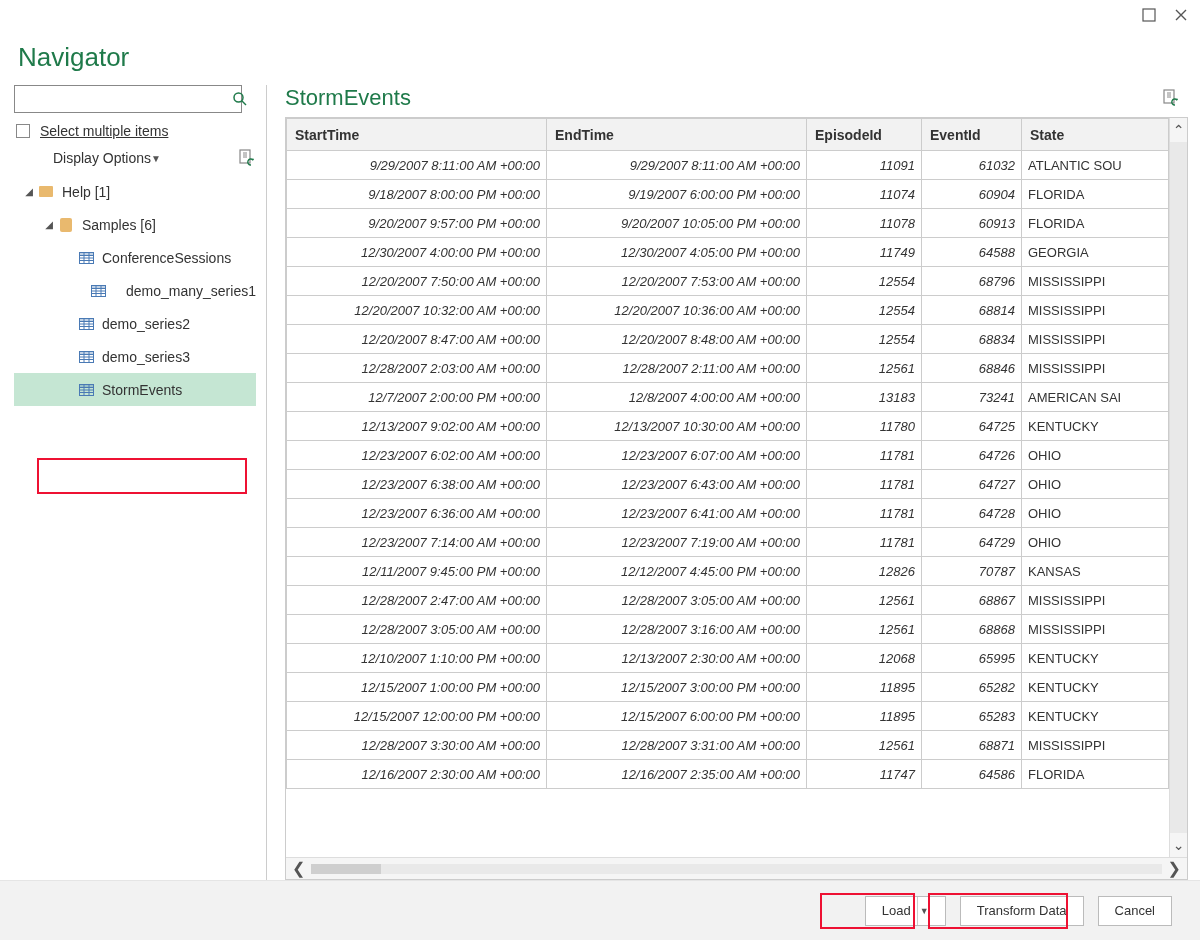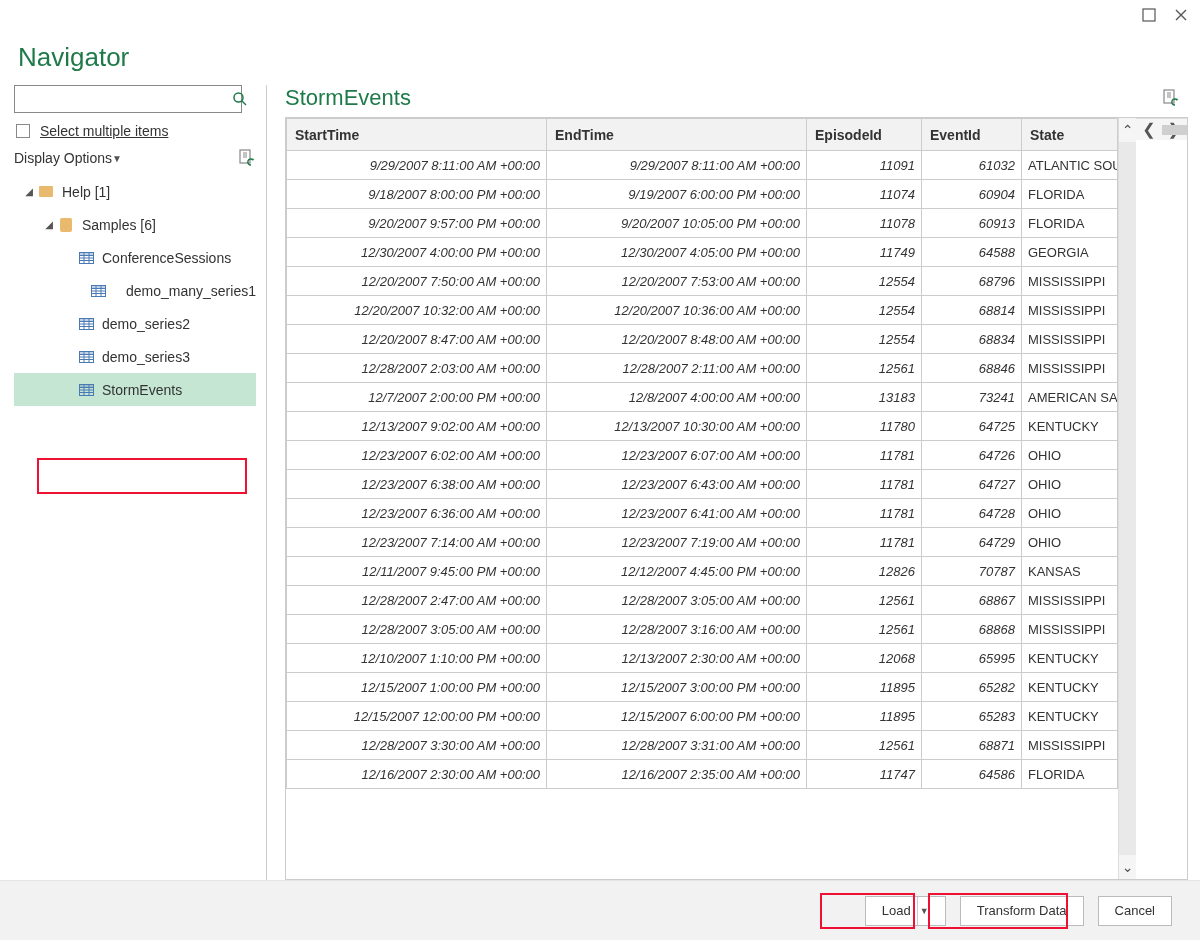--- a/index.html
+++ b/index.html
@@ -11,38 +11,38 @@
   .body { flex:1; display:flex; padding:4px 12px 0 12px; overflow:hidden; }
   .left-pane { width:248px; flex:none; padding:0 4px 0 2px; }
   .divider { width:1px; background:#ccc; margin-left:6px; margin-right:18px; }
   .right-pane { flex:1; display:flex; flex-direction:column; overflow:hidden; }
   .search-row { position:relative; margin-bottom:10px; }
   .search-input { width:228px; height:28px; border:1px solid #888; padding:0 28px 0 6px; font-size:13px; }
   .search-icon { position:absolute; right:8px; top:6px; width:16px; height:16px; color:#1f7a4a; }
   .cb-row { display:flex; align-items:center; margin:2px 0 10px 2px; font-size:14px; color:#333;text-decoration:underline; }
   .cb { width:14px; height:14px; border:1px solid #888; margin-right:10px; }
   .disp-row { display:flex; align-items:center; justify-content:space-between; font-size:14px; color:#333; margin-bottom:8px; }
-  .disp-left { display:flex; align-items:center; gap:0; cursor:default; }
+  .disp-left { display:flex; align-items:center; gap:0; cursor:default;margin-left:39px; }
   .caret { font-size:10px; color:#555; }
   .tree { }
   .tree-row { display:flex; align-items:center; height:33px; font-size:14px; color:#333; cursor:default; white-space:nowrap; }
   .tree-row.selected { background:#c5e6d3; }
   .tree-row .icon { width:16px; height:16px; flex:none; margin-right:8px; display:flex; align-items:center; justify-content:center; }
   .folder-icon { background:#e9b96e; width:14px; height:11px; border-radius:1px; position:relative; }
   .db-icon { width:12px; height:14px; background:#e9b96e; border-radius:2px; }
   .table-icon { width:15px; height:12px; }
   .table-icon svg { width:15px; height:12px; }
   .tree-toggle { width:14px; text-align:center; font-size:10px; color:#555; margin-right:2px;}
   .highlight-ring { position:absolute; border:2px solid #e13; pointer-events:none; }
   .ring-tree { left:37px; top:458px; width:210px; height:36px; }
   .ring-load { left:820px; top:893px; width:95px; height:36px; }
   .ring-transform { left:928px; top:893px; width:140px; height:36px; }
   .preview-head { display:flex; align-items:center; justify-content:space-between; padding:0 8px 6px 0; }
   .preview-title { font-size:22px; color:#1f7a4a; font-weight:400; }
-  .table-wrap { flex:1; border:1px solid #ccc; overflow:hidden; display:flex; flex-direction:row; }
+  .table-wrap { flex:1; border:1px solid #ccc; overflow:hidden; display:flex; flex-direction:column; }
   .grid-area { flex:1; display:flex; overflow:hidden; }
   .grid { flex:1; overflow:hidden; }
   table { border-collapse:collapse; width:100%; table-layout:fixed; }
   th { text-align:left; font-weight:600; background:#f2f2f2; border:1px solid #ccc; padding:6px 8px; font-size:14px; height:32px; white-space:nowrap; overflow:hidden; }
   td { border:1px solid #ccc; padding:4px 6px; font-size:13px; font-style:italic; height:29px; white-space:nowrap; overflow:hidden; }
   td.num { text-align:right; }
   td.txt { text-align:left; font-style:normal; }
   .vscroll { width:18px; background:#f5f5f5; border-left:1px solid #ddd; display:flex; flex-direction:column; align-items:center; }
   .vscroll .arrow { font-size:14px; color:#555; padding:4px 0; cursor:default;}
   .vscroll .track { flex:1; width:100%; background:#e9e9e9; }

